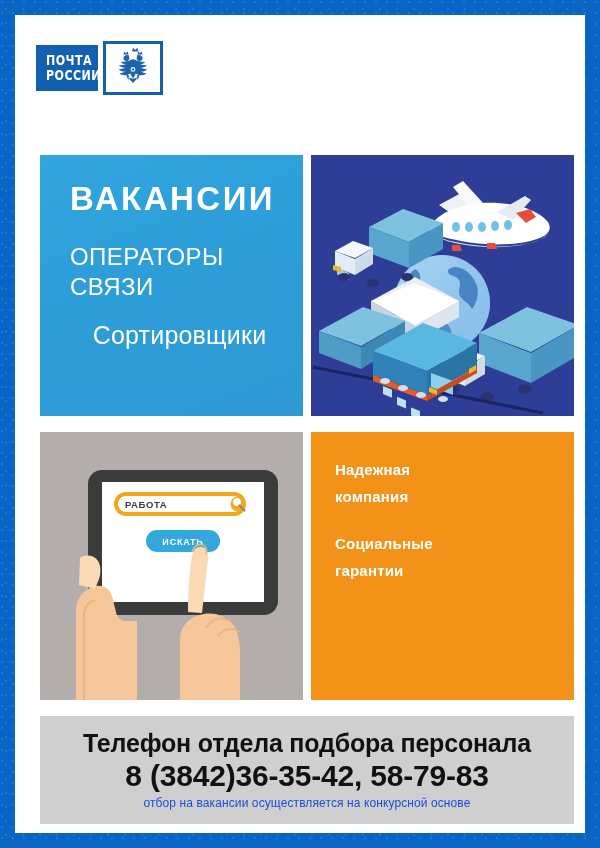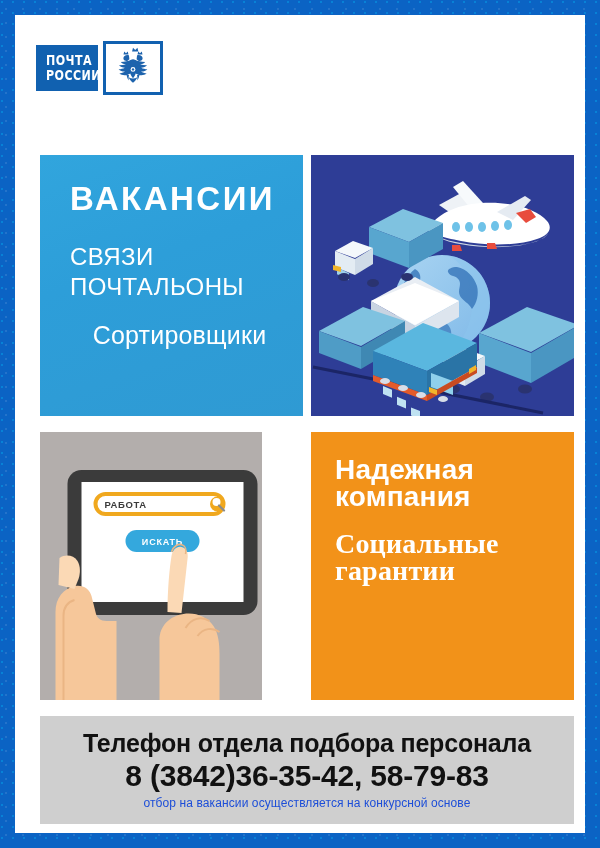--- a/index.html
+++ b/index.html
@@ -93,38 +93,38 @@
 
   
   .p-logistics{
     left:296px;top:140px;width:263px;height:261px;
     background:#2e3d96;
   }
   .p-logistics svg{display:block;width:100%;height:100%;}
 
   
   .p-tablet{
-    left:25px;top:417px;width:222px;height:268px;
+    left:25px;top:417px;width:263px;height:268px;
     background:#b3aeac;
   }
   .p-tablet svg{display:block;width:100%;height:100%;}
 
   
   .p-benefits{
     left:296px;top:417px;width:263px;height:268px;
     background:#f29219;
     padding:24px 12px 10px 24px;
   }
   .p-benefits p{
     margin:0 0 20px 0;
     color:#fff;font-weight:bold;
-    font-size:28px;line-height:27px;
+    font-size:15px;line-height:27px;
     letter-spacing:.2px;
   }
-  .p-benefits p:last-child{margin-bottom:8px;font-family:Liberation Serif, serif;}
+  .p-benefits p:last-child{margin-bottom:8px;}
 
   
   .contact{
     position:absolute;
     left:25px;top:701px;width:534px;height:108px;
     background:#cfcfcf;
     box-sizing:border-box;
     display:flex;flex-direction:column;
     align-items:center;justify-content:flex-start;
     padding-top:12px;
@@ -181,22 +181,22 @@
             <circle cx="26" cy="27.5" r="2.6" fill="#ffffff"></circle>
             <circle cx="26" cy="27.5" r="1.3" fill="#1d63ad"></circle>
           </g>
         </svg>
       </div>
     </div>
 
     <div class="panel p-vacancies">
       <div class="title">ВАКАНСИИ</div>
       <div class="roles">
+        <div>ОПЕРАТОРЫ</div>
         <div>СВЯЗИ</div>
-        <div>ПОЧТАЛЬОНЫ</div>
       </div>
       <div class="extra">Сортировщики</div>
     </div>
 
     <div class="panel p-logistics">
       <svg viewBox="0 0 263 261" preserveAspectRatio="xMidYMid slice" aria-hidden="true">
         <defs>
           <linearGradient id="globeG" x1="0" y1="0" x2="1" y2="1">
             <stop offset="0%" stop-color="#a9d4f2"></stop>
             <stop offset="100%" stop-color="#7fb9e8"></stop>

